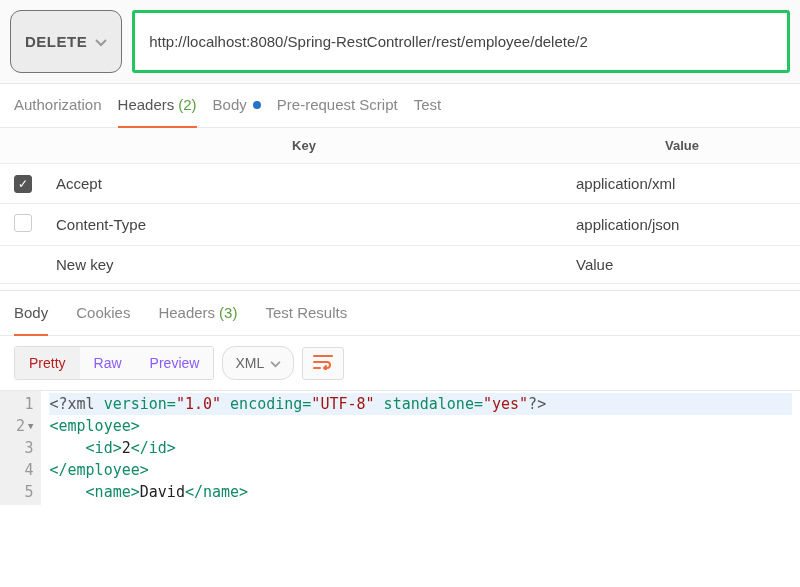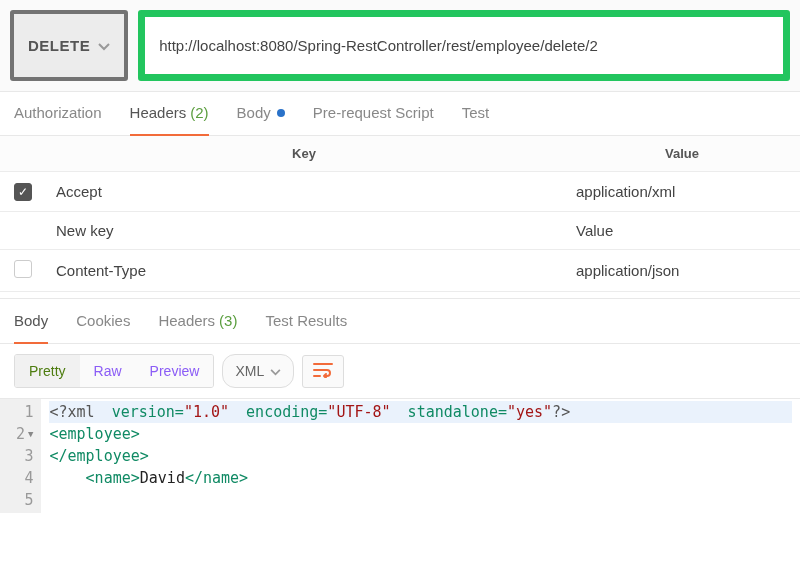--- a/index.html
+++ b/index.html
@@ -1,25 +1,25 @@
 <!DOCTYPE html>
 <html><head>
 <meta charset="utf-8">
 <style>
 * { box-sizing: border-box; margin: 0; padding: 0; }
 body { font-family: -apple-system, BlinkMacSystemFont, "Segoe UI", Helvetica, Arial, sans-serif; font-size: 14px; color: #333; background: #fff; width: 800px; }
 
 
 .request-bar { display: flex; padding: 10px; gap: 10px; border-bottom: 1px solid #e8e8e8; background: #fafafa; }
-.method-btn { display: flex; align-items: center; gap: 8px; background: #ececec; border: 4px solid #737373; border-radius: 3px; padding: 10px 14px; font-size: 15px; font-weight: 600; color: #555; cursor: pointer; letter-spacing: 0.5px; }
+.method-btn { display: flex; align-items: center; gap: 8px; background: #ececec; border: 1px solid #737373; border-radius: 11px; padding: 10px 14px; font-size: 15px; font-weight: 600; color: #555; cursor: pointer; letter-spacing: 0.5px; }
 .method-btn .chevron { color: #888; }
-.url-input { flex: 1; border: 7px solid #22c55e; border-radius: 3px; padding: 20px 14px; font-size: 15px; color: #444; background: #fff; outline: none; }
+.url-input { flex: 1; border: 3px solid #22c55e; border-radius: 3px; padding: 20px 14px; font-size: 15px; color: #444; background: #fff; outline: none; }
 
 
-.req-tabs { display: flex; gap: 28px; padding: 0 14px; border-bottom: 1px solid #e8e8e8; height: 44px; align-items: center; }
+.req-tabs { display: flex; gap: 16px; padding: 0 14px; border-bottom: 1px solid #e8e8e8; height: 44px; align-items: center; }
 .req-tab { color: #888; font-size: 15px; cursor: pointer; height: 44px; display: flex; align-items: center; border-bottom: 2px solid transparent; }
 .req-tab.active { color: #555; border-bottom-color: #f26b3a; }
 .req-tab .count { color: #5b9e3f; margin-left: 4px; }
 .body-dot { width: 8px; height: 8px; border-radius: 50%; background: #2a72c9; margin-left: 6px; display: inline-block; }
 
 
 .headers-table { width: 100%; border-collapse: collapse; }
 .headers-table th { text-align: center; font-weight: 600; color: #555; font-size: 13px; padding: 10px 12px; border-bottom: 1px solid #ececec; background: #fcfcfc; }
 .headers-table td { padding: 10px 12px; border-bottom: 1px solid #ececec; font-size: 15px; color: #444; }
 .col-check { width: 40px; padding-left: 14px !important; }
@@ -31,34 +31,34 @@
 
 .resp-tabs { display: flex; gap: 28px; padding: 0 14px; border-top: 1px solid #e8e8e8; border-bottom: 1px solid #e8e8e8; height: 46px; align-items: center; margin-top: 6px; }
 .resp-tab { color: #888; font-size: 15px; cursor: pointer; height: 46px; display: flex; align-items: center; border-bottom: 2px solid transparent; }
 .resp-tab.active { color: #555; border-bottom-color: #f26b3a; }
 .resp-tab .count { color: #5b9e3f; margin-left: 4px; }
 
 
 .resp-toolbar { display: flex; align-items: center; gap: 8px; padding: 10px 14px; border-bottom: 1px solid #e8e8e8; }
 .seg { display: flex; border: 1px solid #ddd; border-radius: 3px; overflow: hidden; }
 .seg-btn { padding: 8px 14px; font-size: 14px; color: #8b5cf6; cursor: pointer; background: #fafafa; }
-.seg-btn.active { color: #4d7c0f; background: #f1f1f1; }
+.seg-btn.active { color: #b91c1c; background: #f1f1f1; }
 .fmt-btn { display: flex; align-items: center; gap: 6px; border: 1px solid #ddd; border-radius: 13px; padding: 8px 12px; font-size: 14px; color: #666; background: #fafafa; cursor: pointer; }
 .wrap-btn { border: 1px solid #ddd; border-radius: 3px; padding: 6px 10px; background: #fafafa; cursor: pointer; display: flex; align-items: center; justify-content: center; }
 
 
 .code { display: flex; font-family: "SFMono-Regular", Menlo, Consolas, monospace; font-size: 15px; }
 .gutter { background: #f0f0f0; color: #999; text-align: right; padding: 2px 8px 2px 16px; user-select: none; line-height: 22px; }
 .gutter .gline { display: flex; justify-content: flex-end; align-items: center; gap: 3px; }
 .gutter .tri { font-size: 9px; color: #888; }
 .src { padding: 2px 8px; line-height: 22px; flex: 1; }
 .src .line { white-space: pre; }
 .src .line.seln { background: #eaf2fc; }
 .tag { color: #108a64; }
-.attr { color: #108a64; margin-left: 8px; }
+.attr { color: #108a64; }
 .val { color: #a31515; }
 .text { color: #222; }
 .pi { color: #555; }
 </style>
 </head>
 <body>
 
 <div class="request-bar">
   <div class="method-btn">
     <span>DELETE</span>
@@ -99,28 +99,28 @@
       <th>Value</th>
     </tr>
   </thead>
   <tbody>
     <tr>
       <td class="col-check"><span class="chk checked">✓</span></td>
       <td>Accept</td>
       <td>application/xml</td>
     </tr>
     <tr>
+      <td class="col-check"><span class="chk"></span></td>
+      <td>Content-Type</td>
+      <td>application/json</td>
+    </tr>
+    <tr>
       <td class="col-check"></td>
       <td class="placeholder">New key</td>
       <td class="placeholder">Value</td>
-    </tr>
-    <tr>
-      <td class="col-check"><span class="chk"></span></td>
-      <td>Content-Type</td>
-      <td>application/json</td>
     </tr>
   </tbody>
 </table>
 
 <div class="resp-tabs">
   <div class="resp-tab active">
       <span>Body</span>
     </div>
   <div class="resp-tab">
       <span>Cookies</span>
@@ -170,16 +170,17 @@
     <div class="gline">
         <span>4</span>
       </div>
     <div class="gline">
         <span>5</span>
       </div>
   </div>
   <div class="src">
     <div class="line seln"><span class="pi">&lt;?xml</span> <span class="attr">version=</span><span class="val">"1.0"</span> <span class="attr">encoding=</span><span class="val">"UTF-8"</span> <span class="attr">standalone=</span><span class="val">"yes"</span><span class="pi">?&gt;</span></div>
     <div class="line"><span class="tag">&lt;employee&gt;</span></div>
+    <div class="line">    <span class="tag">&lt;id&gt;</span><span class="text">2</span><span class="tag">&lt;/id&gt;</span></div>
     <div class="line"><span class="tag">&lt;/employee&gt;</span></div>
     <div class="line">    <span class="tag">&lt;name&gt;</span><span class="text">David</span><span class="tag">&lt;/name&gt;</span></div>
   </div>
 </div>
 
 </body></html>

